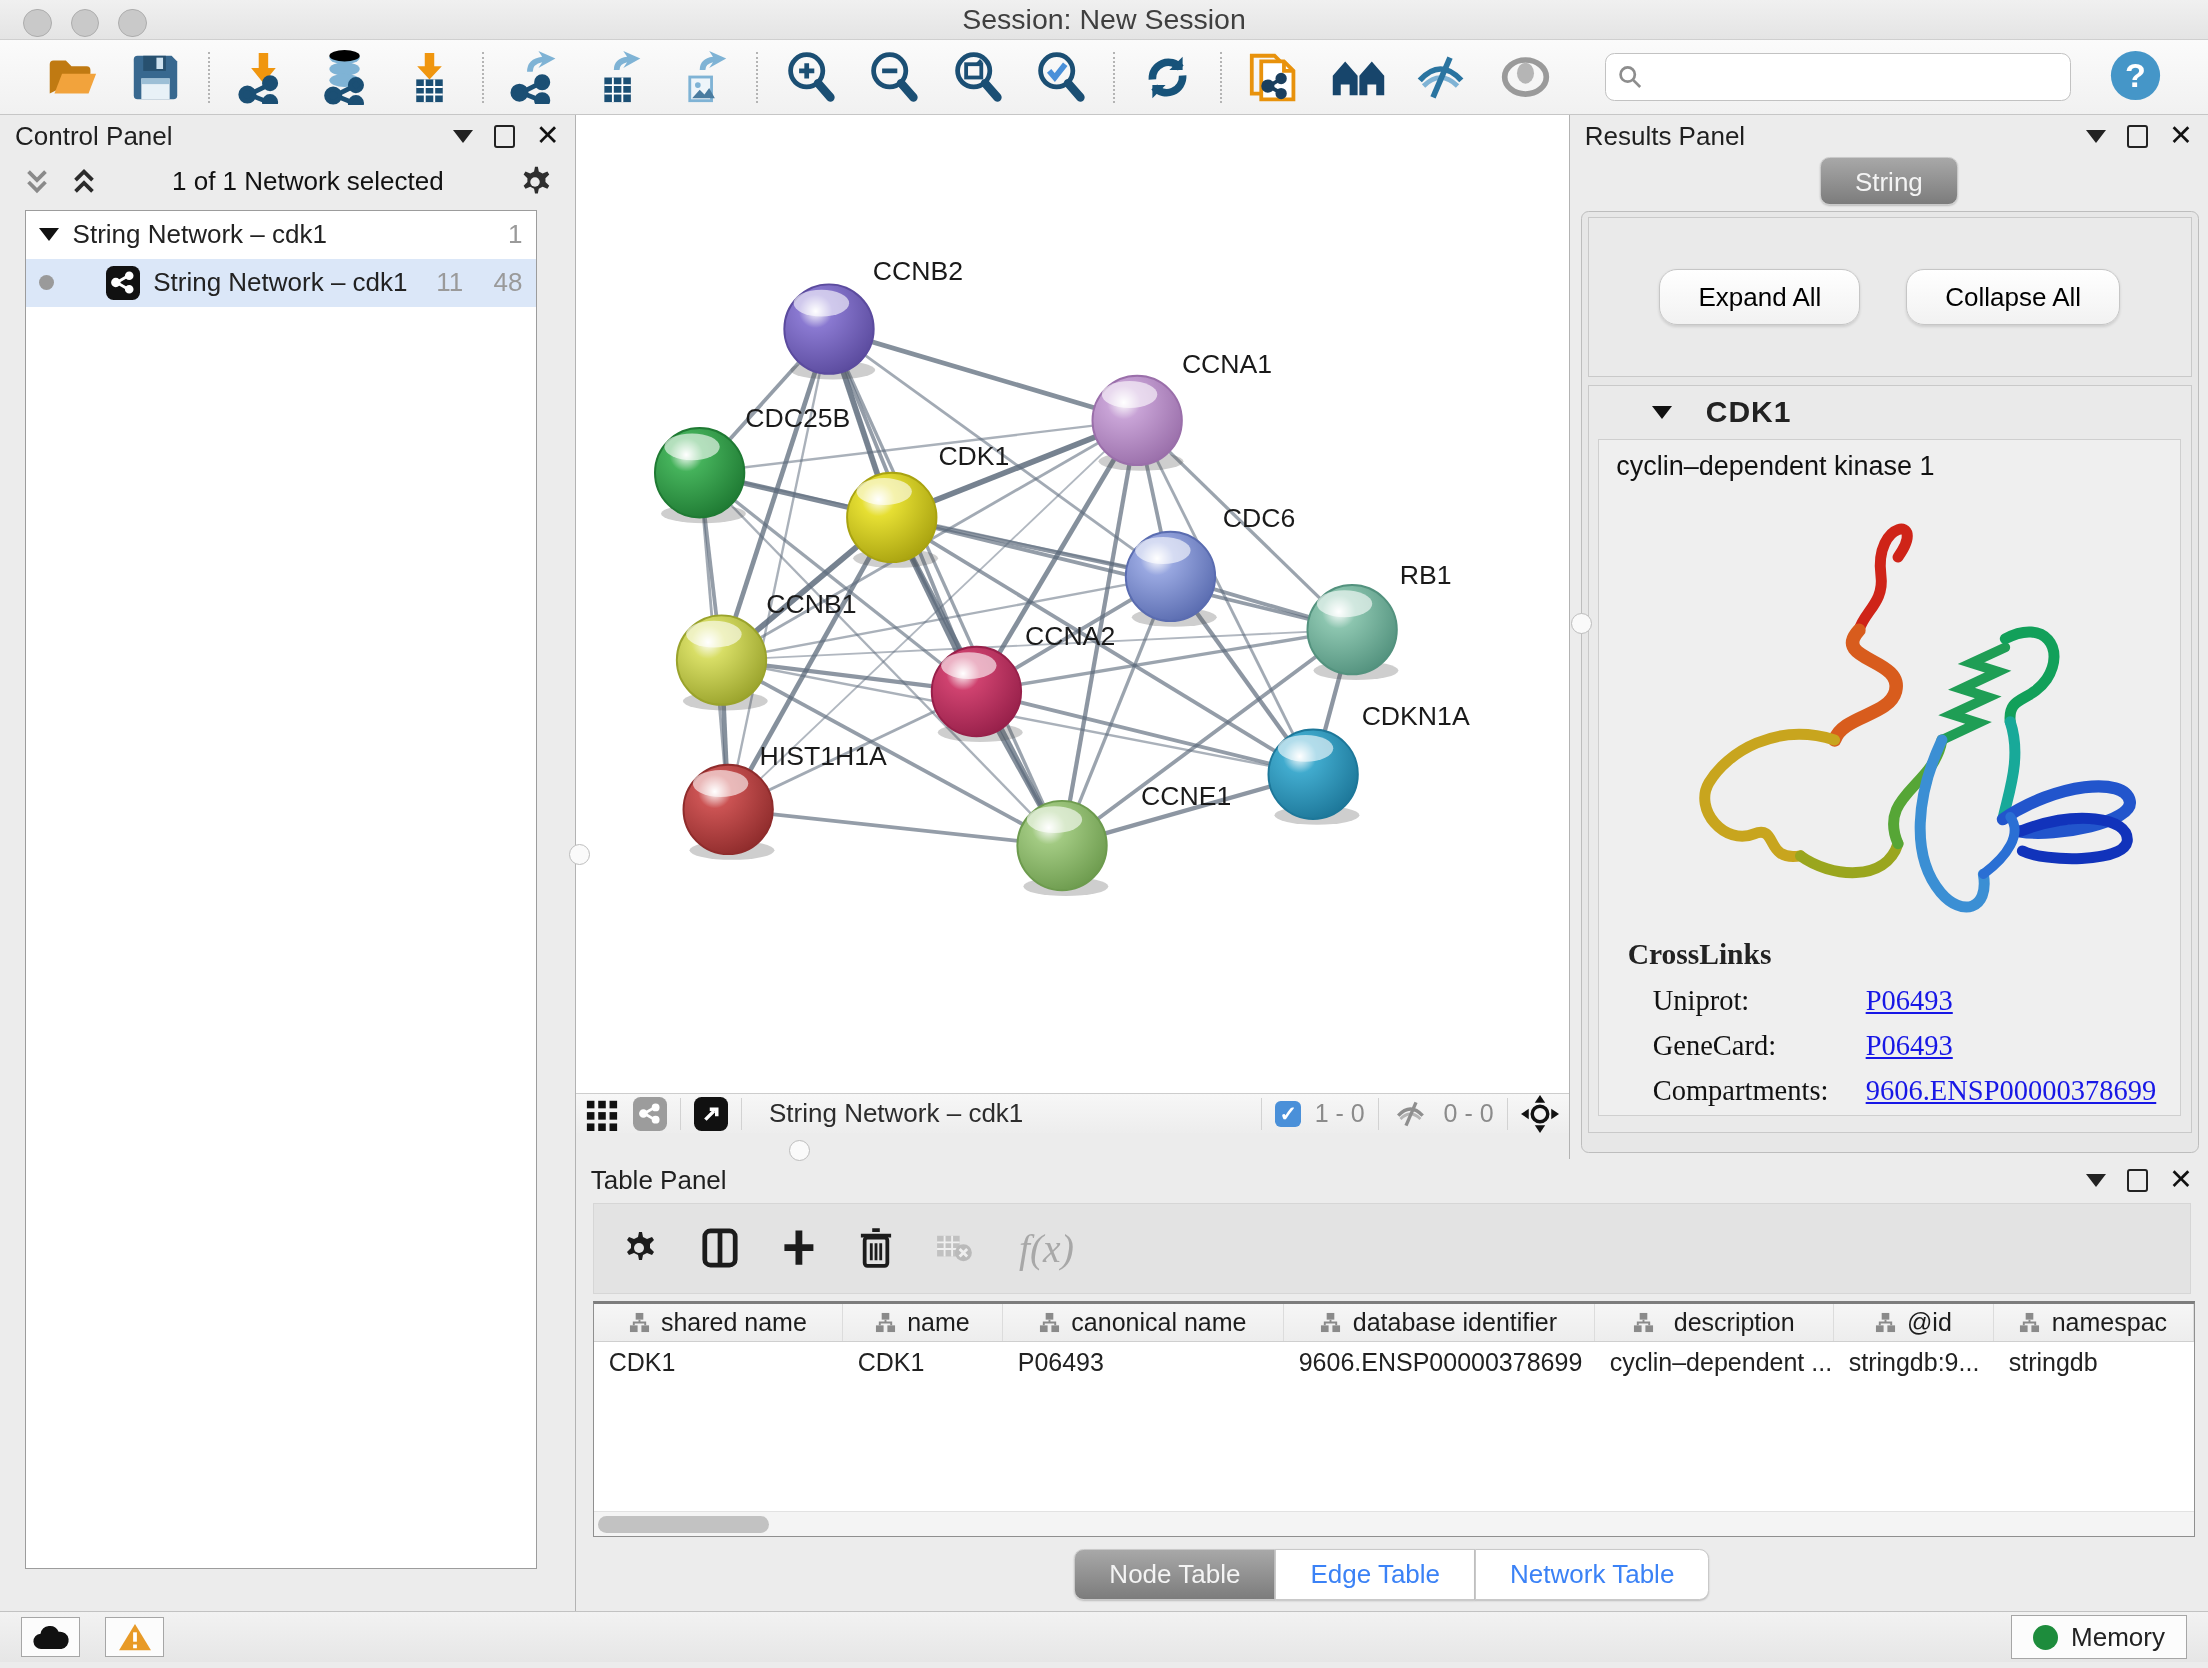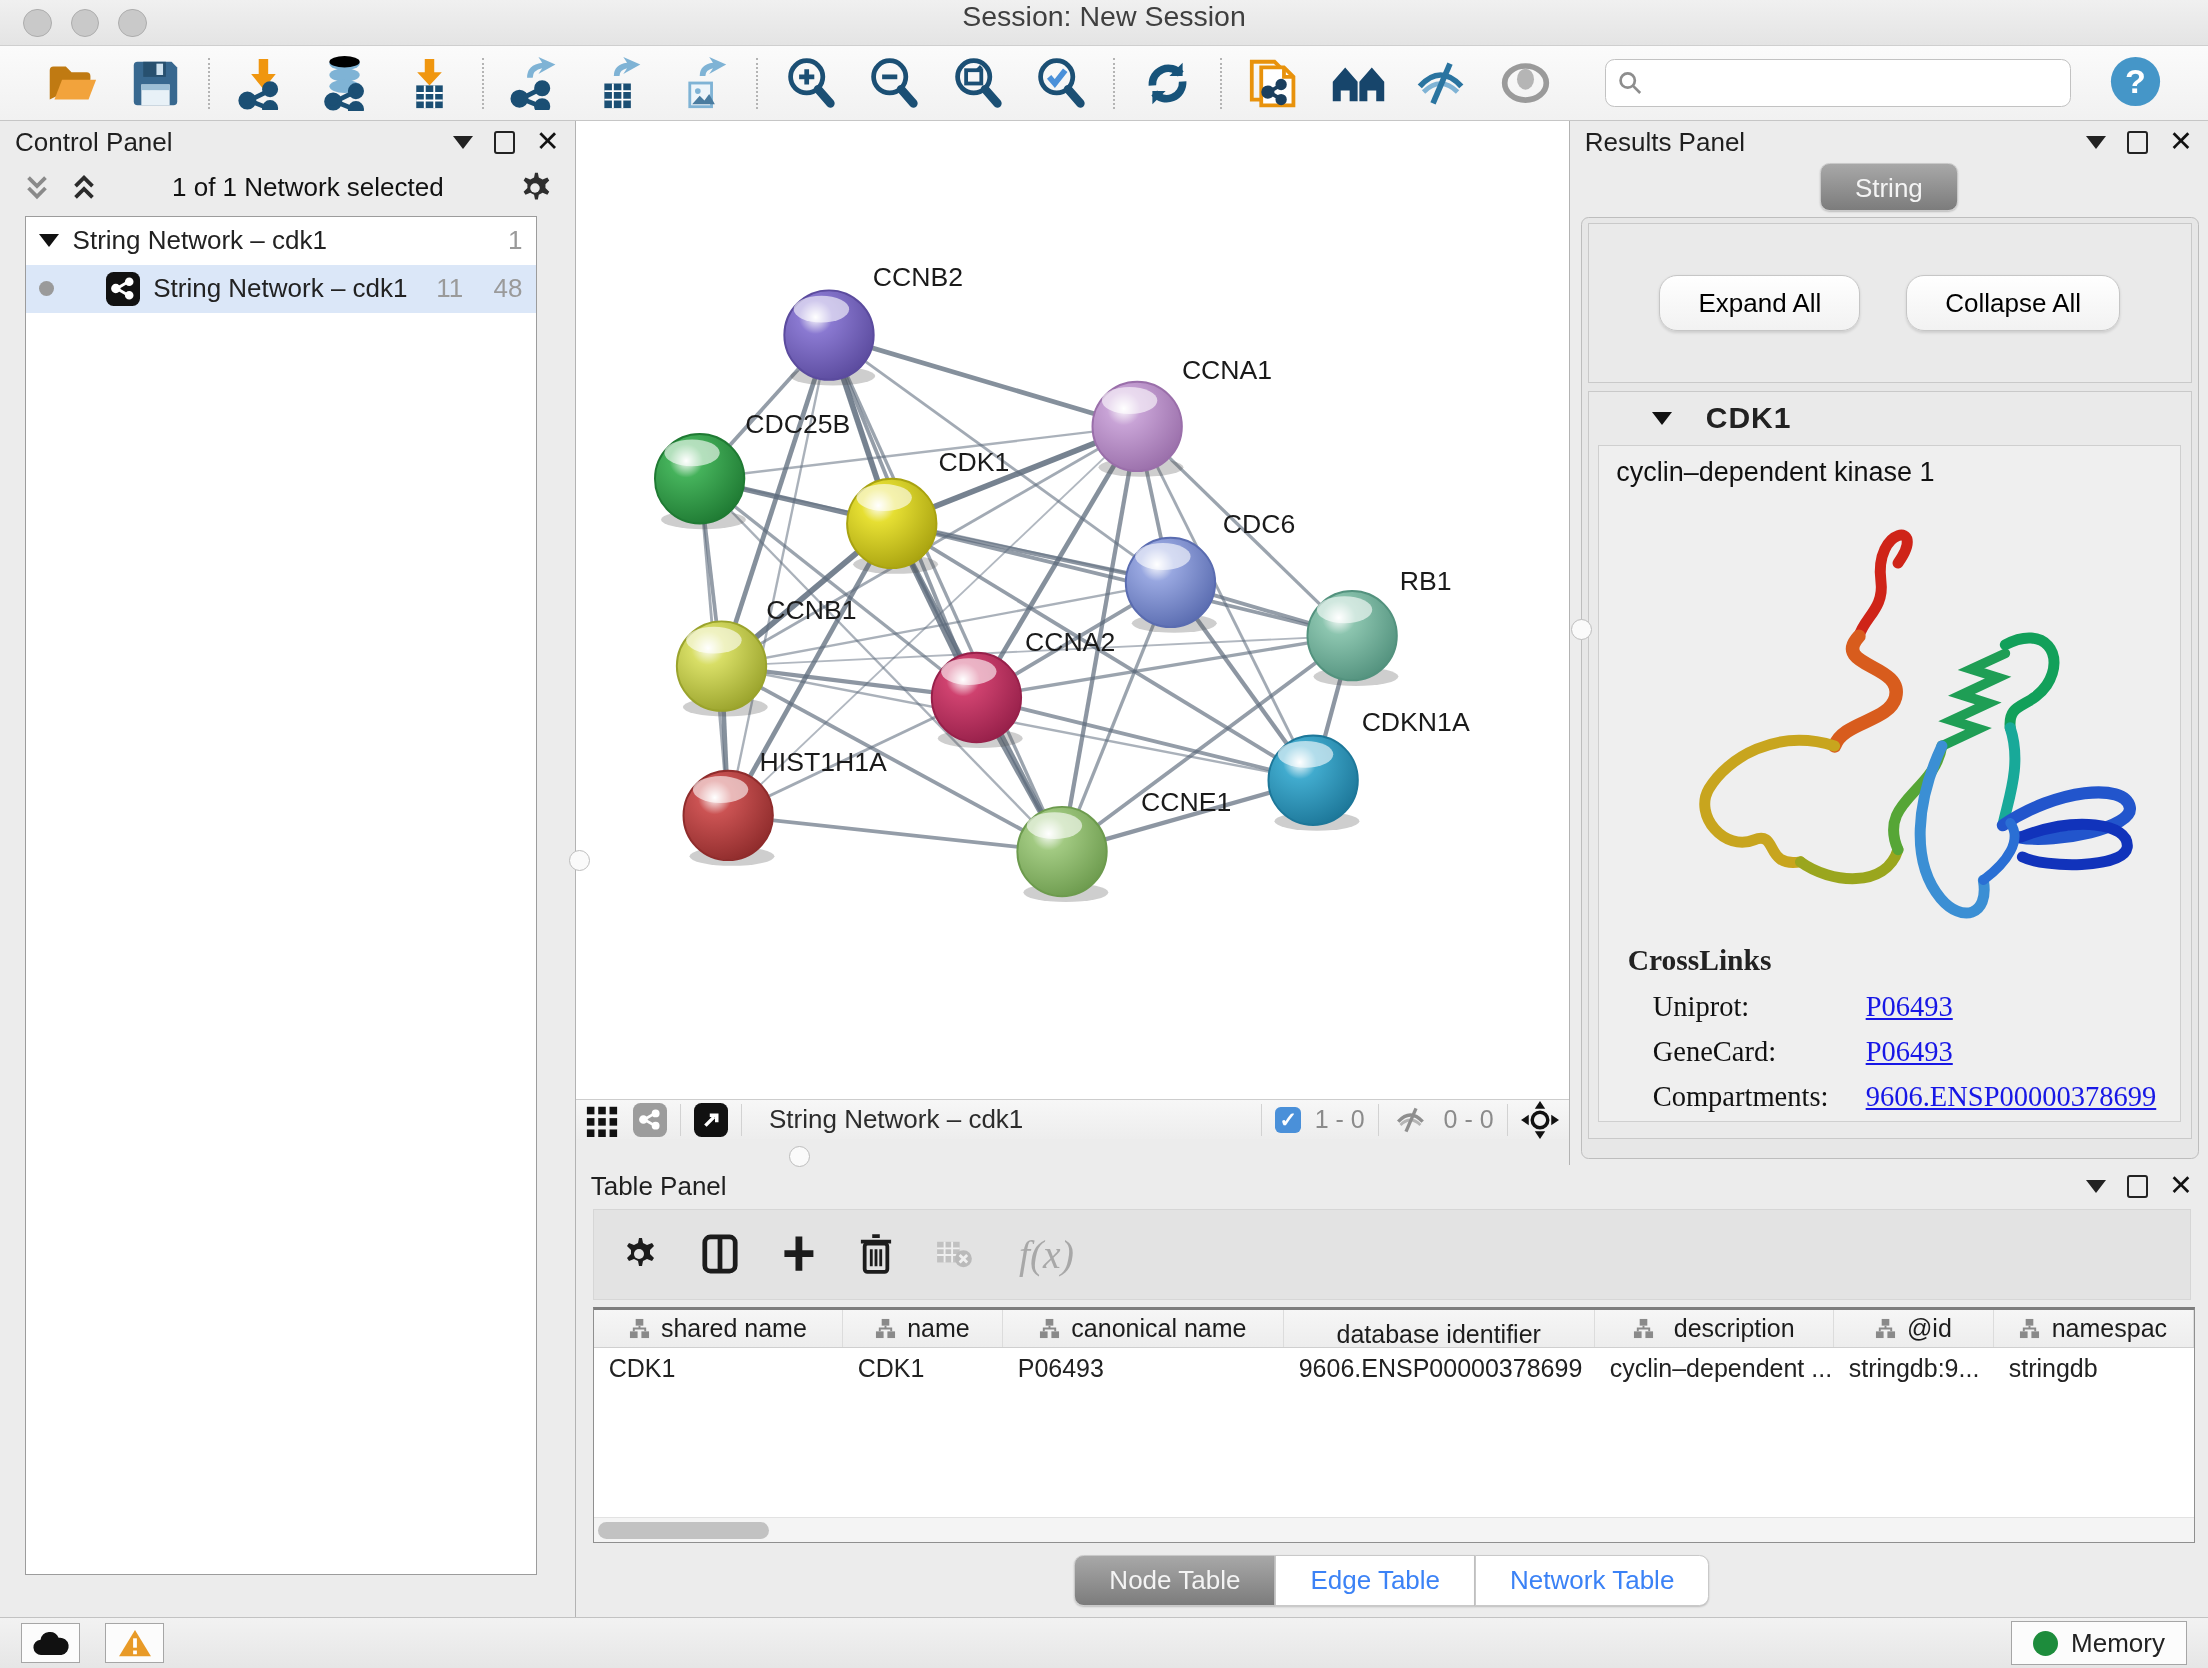--- a/index.html
+++ b/index.html
@@ -1,21 +1,21 @@
 <!DOCTYPE html>
 <html style="font-size:15px"><head>
 <meta charset="utf-8">
 <style>
   * { margin:0; padding:0; box-sizing:border-box; }
   html,body { width:2208px; height:1668px; overflow:hidden;
     font-family:"Liberation Sans", sans-serif; background:#ececec; color:#222; }
 
   
-  .titlebar { height:46px; background:linear-gradient(#f0f0f0,#e4e4e4);
-    border-bottom:1px solid #cfcfcf; position:relative; display:flex; }
+  .titlebar { height:40px; background:linear-gradient(#f0f0f0,#e4e4e4);
+    border-bottom:1px solid #cfcfcf; position:relative; display:flex; align-items:center; }
   .tl-dots { position:absolute; left:23px; top:8.6px; display:flex; gap:19px; }
   .tl-dot { width:28.5px; height:28.5px; border-radius:50%; background:#c9c9c9; border:1px solid #adadad; }
   .win-title { width:100%; text-align:center; font-size:28.5px; color:#3f3f3f; }
 
   
   .toolbar { height:75px; background:linear-gradient(#fbfbfb,#f1f1f1);
     border-bottom:1.9px solid #c6c6c6; display:flex; align-items:center; padding:0 19px; }
   .tb-group { display:flex; align-items:center; gap:28.5px; padding:0 25px; }
   .tb-sep { width:0; border-left:2.9px dotted #b4b4b4; height:51px; }
   .tb-btn { width:55px; height:55px; display:flex; align-items:center; justify-content:center; }
@@ -831,21 +831,21 @@
               <svg width="21" height="21" viewBox="0 0 22 22">
                 <g fill="#8a8a8a">
                   <rect x="7" y="1" width="8" height="7"></rect>
                   <rect x="1" y="14" width="8" height="7"></rect>
                   <rect x="13" y="14" width="8" height="7"></rect>
                 </g>
                 <path d="M11 8 v3 M5 14 v-3 h12 v3" stroke="#8a8a8a" stroke-width="2" fill="none"></path>
               </svg>
               <span>canonical name</span>
             </div>
-            <div class="th" style="width: 311px; flex-direction: column;">
+            <div class="th" style="width: 311px;">
               <svg width="21" height="21" viewBox="0 0 22 22">
                 <g fill="#8a8a8a">
                   <rect x="7" y="1" width="8" height="7"></rect>
                   <rect x="1" y="14" width="8" height="7"></rect>
                   <rect x="13" y="14" width="8" height="7"></rect>
                 </g>
                 <path d="M11 8 v3 M5 14 v-3 h12 v3" stroke="#8a8a8a" stroke-width="2" fill="none"></path>
               </svg>
               <span>database identifier</span>
             </div>

